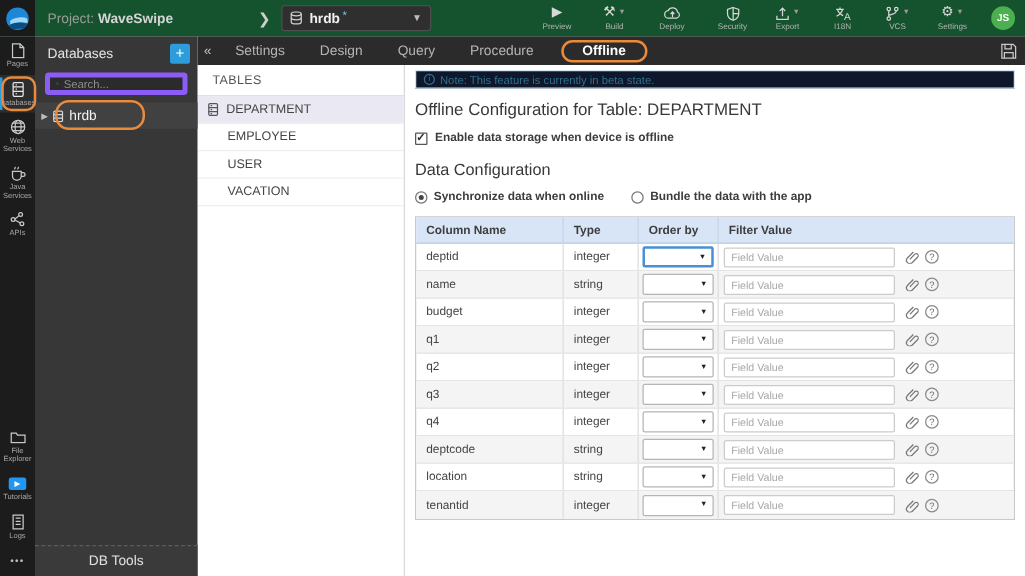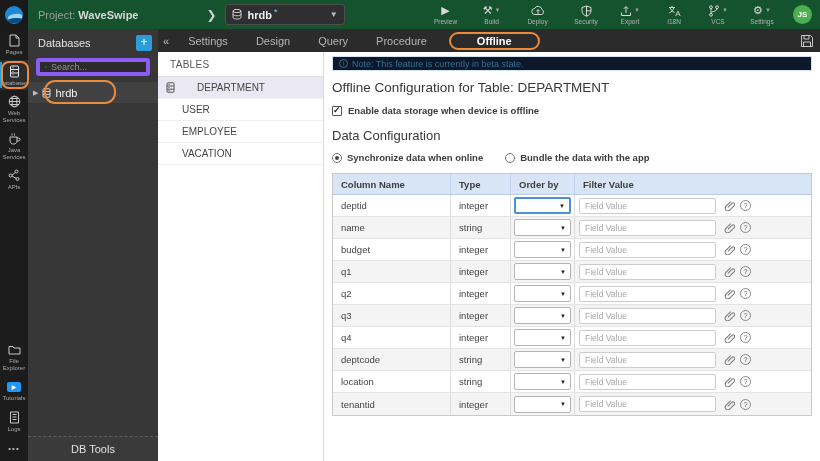--- a/index.html
+++ b/index.html
@@ -53,27 +53,27 @@
   .tree-item .lbl { color:#f2f2f2; font-size:11px; margin-left:4px; }
   .tree-annot { position:absolute; left:16px; top:-2px; width:72px; height:24px; border:2px solid #e98a3c; border-radius:11px; pointer-events:none; }
   .dbp-fill { flex:1; }
   .dbp-footer { border-top:1px dashed #5c5c5c; background:#3a3a3a; height:25px; display:flex; align-items:center; justify-content:center; color:#e0e0e0; font-size:11px; cursor:pointer; }
 
   
   .tabbar { position:absolute; left:158px; top:29px; width:662px; height:23px; background:#2b2b2b; display:flex; align-items:center; z-index:2; }
   .collapse-btn { color:#c4c4c4; font-size:11px; padding:0 5px; cursor:pointer; }
   .tabs { display:flex; align-items:center; margin-left:14px; gap:28px; }
   .tab { color:#b5b5b5; font-size:11px; cursor:pointer; white-space:nowrap; }
-  .tab.active { color:#fff; font-weight:bold; border:2px solid #e98a3c; border-radius:9px; padding:1px 26px; margin-left:-6px;text-align:right; }
+  .tab.active { color:#fff; font-weight:bold; border:2px solid #e98a3c; border-radius:9px; padding:1px 15px; margin-left:-6px;text-align:right; }
   .save-btn { margin-left:auto; margin-right:6px; cursor:pointer; display:flex; }
 
   
   .tables-panel { position:absolute; left:158px; top:52px; width:166px; height:409px; background:#fff; border-right:1px solid #d9d9d9; }
   .tp-head { font-size:10px; color:#555; padding:7px 12px 6px; border-bottom:1px solid #e0e0e0; letter-spacing:.3px; }
-  .tp-item { height:22px; display:flex; align-items:center; padding-left:24px; font-size:10px; color:#454545; border-bottom:1px solid #efefef; cursor:pointer;gap:16px; }
+  .tp-item { height:22px; display:flex; align-items:center; padding-left:24px; font-size:10px; color:#454545; border-bottom:1px solid #efefef; cursor:pointer; }
   .tp-item.selected { background:#e9e8f3; padding-left:8px; }
   .tp-item.selected .tbl-ic { margin-right:6px; display:flex; }
 
   
   .content { position:absolute; left:324px; top:52px; width:496px; height:409px; background:#fff; padding:4px 8px 0; }
   .note { background:#0f172a; border:1px solid #d3e5f5; color:#31708f; font-size:9px; height:15px; display:flex; align-items:center; padding:0 6px; }
   .note .i-ic { width:9px; height:9px; border:1px solid #31708f; border-radius:50%; font-size:6.5px; line-height:8px; text-align:center; margin-right:4px; flex:0 0 9px; }
   h1.page-h { font-size:13.5px; color:#383838; font-weight:normal; margin:9px 0 10px; }
   .chk-row { display:flex; align-items:center; margin-bottom:12px; cursor:pointer; }
   .chk { width:10px; height:10px; border:1px solid #555; border-radius:1px; background:#fff; position:relative; margin-right:6px; }
@@ -325,24 +325,24 @@
   <div class="tp-item selected">
     <span class="tbl-ic">
         <svg width="9" height="11" viewBox="0 0 9 11">
           <rect x="1" y="0.8" width="7" height="9.4" rx="1" fill="none" stroke="#555"></rect>
           <path d="M1 4h7M1 7.2h7M2.5 2.4h1.2M2.5 5.6h1.2M2.5 8.8h1.2" stroke="#555" fill="none"></path>
         </svg>
       </span>
     <span>DEPARTMENT</span>
   </div>
   <div class="tp-item">
+      <span>EMPLOYEE</span>
+    </div>
+  <div class="tp-item">
       <span>USER</span>
-    </div>
-  <div class="tp-item">
-      <span>EMPLOYEE</span>
     </div>
   <div class="tp-item">
       <span>VACATION</span>
     </div>
 </div>
 
 <div class="content">
   <div class="note">
     <span class="i-ic">i</span>
     <span>Note: This feature is currently in beta state.</span>

